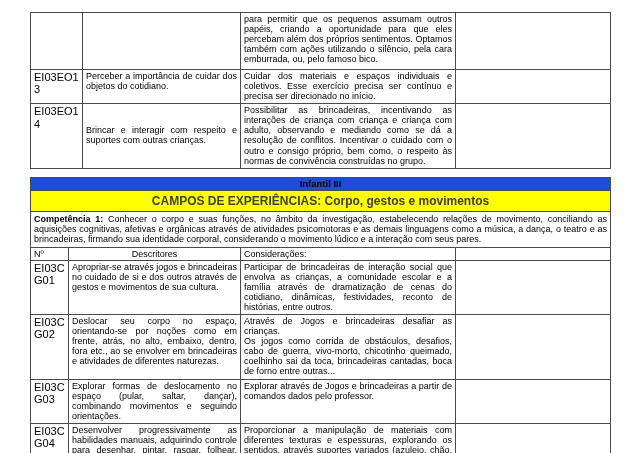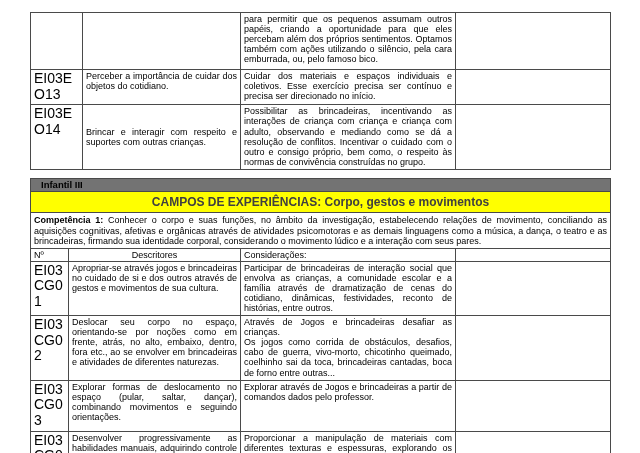--- a/index.html
+++ b/index.html
@@ -25,30 +25,31 @@
     border:1px solid #4a4a4a;
     vertical-align:top;
     padding:1px 3px 2px 3px;
     font-size:9px;
     line-height:1.12;
     text-align:justify;
     overflow:hidden;
     word-wrap:break-word;
     margin-top:32px;
   }
-  td.code { font-size:14px; text-align:left; }
+  td.code { font-size:11px; text-align:left; }
   td.cons { white-space:pre-line; }
   td.vmid { vertical-align:middle; }
 
   tr.hdr td { font-weight:normal; text-align:left; padding-top:1px; padding-bottom:1px; }
   tr.hdr td.center { text-align:center; }
 
   td.level {
-    background:#737373;
+    background:#1d4ed8;
     font-weight:bold;
+    text-align:center;
     font-size:9.5px;
     padding:1px 10px;
   }
   td.campos {
     background:#FFFF00;
     color:#404040;
     font-weight:bold;
     text-align:center;
     font-size:12px;
     padding:3px 2px;

